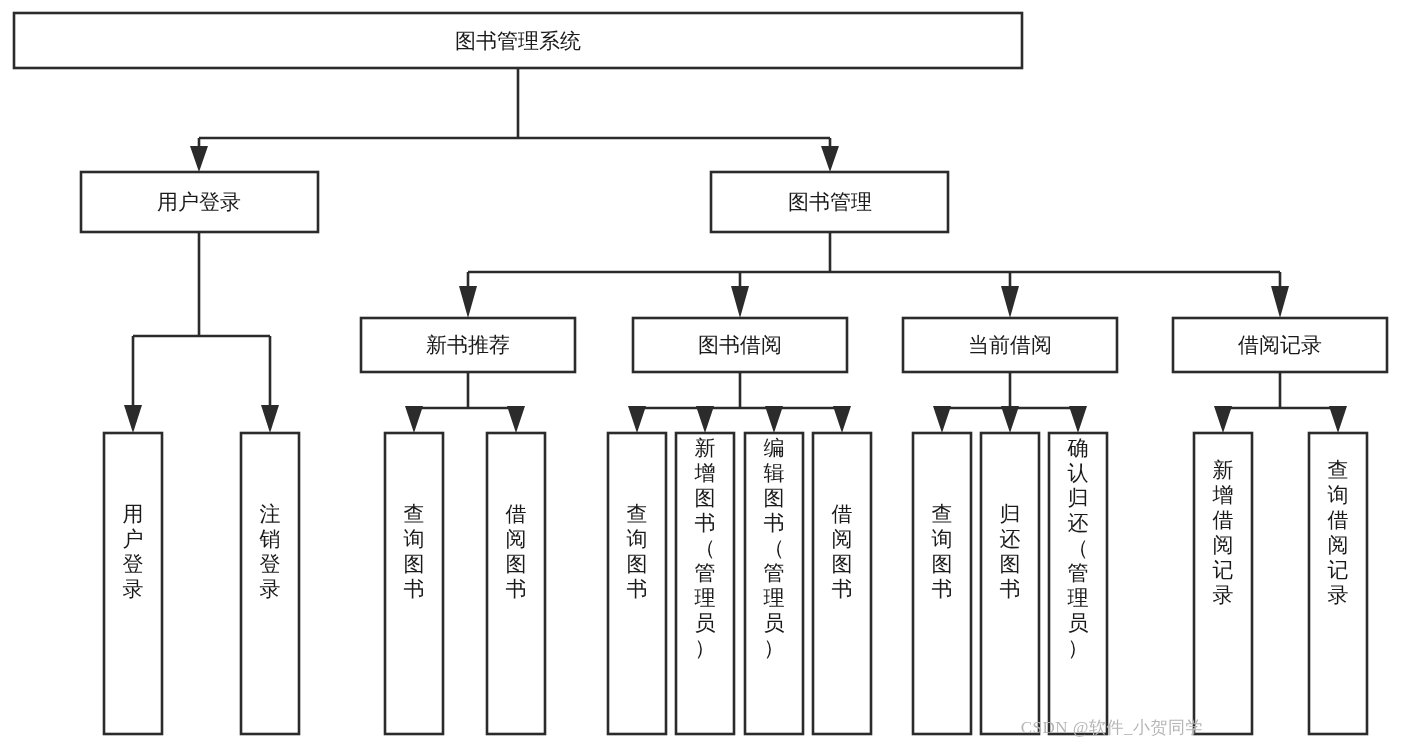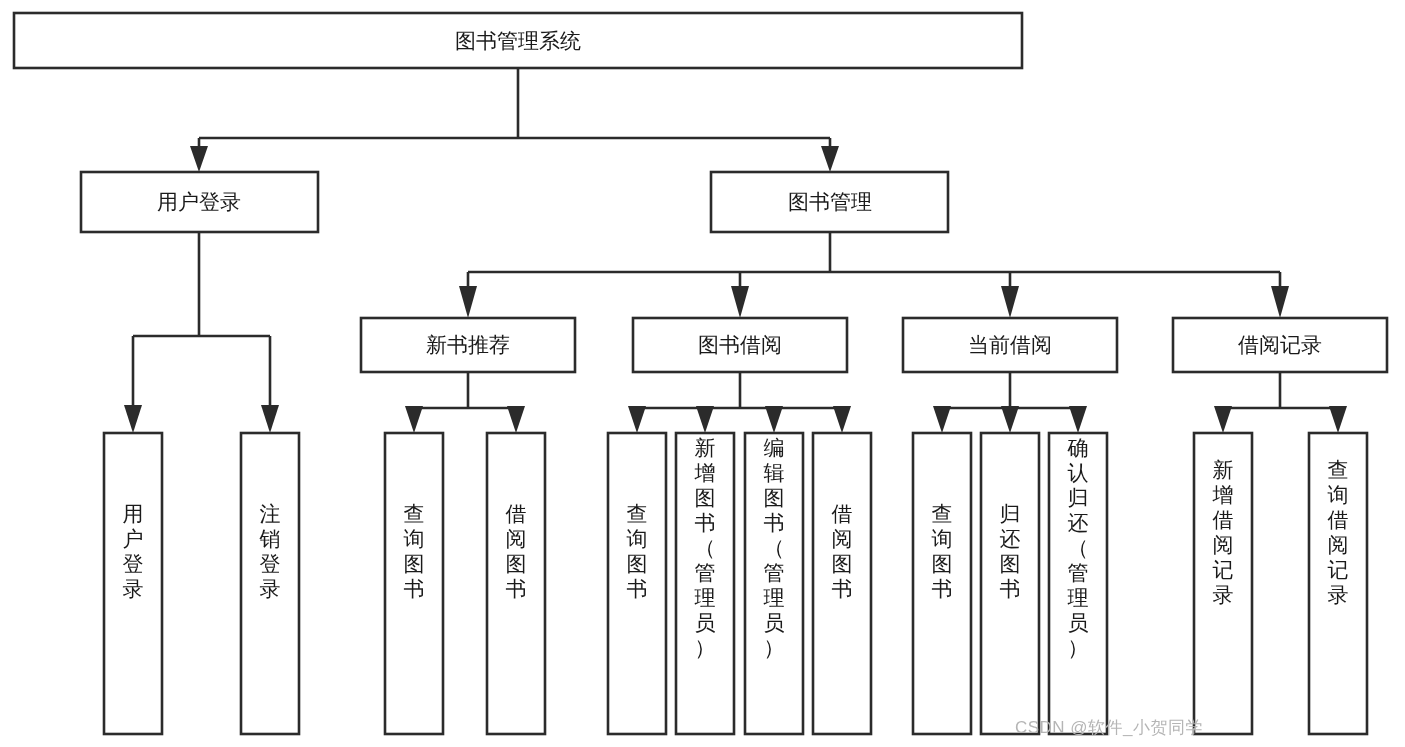--- a/index.html
+++ b/index.html
@@ -51,21 +51,21 @@
   .node-label-vert {
     fill: #1a1a1a;
     font-family: "DejaVu Sans", "Liberation Sans", sans-serif;
     font-size: 21px;
     text-anchor: middle;
   }
   .watermark {
     position: absolute;
     right: 16px;
     bottom: 8px;
-    font-family: Liberation Sans, sans-serif;
+    font-family: Liberation Serif, serif;
     font-size: 17px;
     color: #b5b5b5;
     letter-spacing: 0.5px;
     white-space: nowrap;
     pointer-events: none;
   }
 </style>
 </head>
 <body>
 

